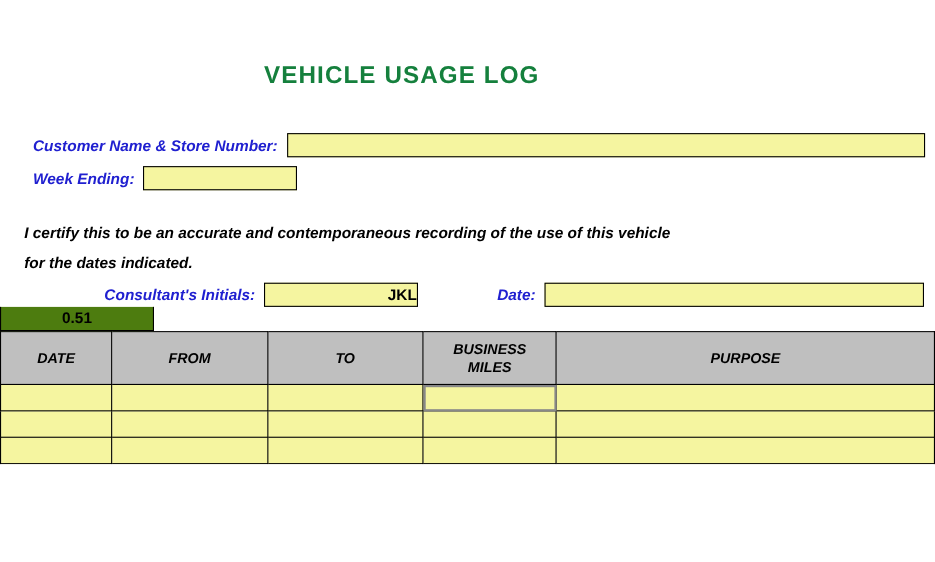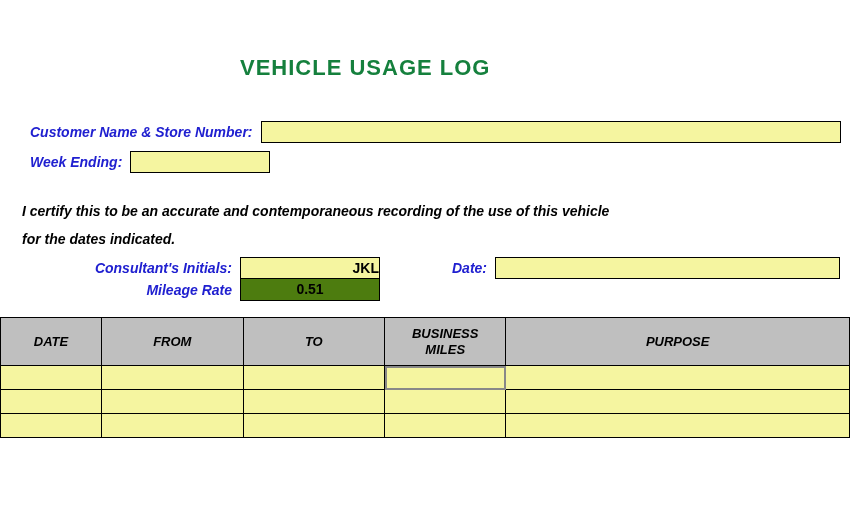--- a/index.html
+++ b/index.html
@@ -115,21 +115,21 @@
     border: 1px solid #000;
     border-top: none;
     text-align: center;
     font-weight: bold;
     font-size: 14px;
     line-height: 20px;
   }
   table.log {
     border-collapse: collapse;
     width: 850px;
-    margin-top: 16px;
+    margin-top: 0;
   }
   table.log th {
     background: #bfbfbf;
     border: 1px solid #000;
     font-weight: bold;
     font-style: italic;
     font-size: 13px;
     padding: 8px 4px;
     text-align: center;
     vertical-align: middle;
@@ -175,21 +175,20 @@
   <div class="cert-text2">for the dates indicated.</div>
 
   <div class="consultant-row">
     <div class="right-label">Consultant's Initials:</div>
     <div class="initials-box">JKL</div>
     <div class="date-label-cell">Date:</div>
     <div class="date-box"></div>
   </div>
 
   <div class="mileage-row">
-    <div class="right-label">Mileage Rate</div>
     <div class="mileage-box">0.51</div>
   </div>
 
   <table class="log">
     <thead>
       <tr>
         <th class="col-date">DATE</th>
         <th class="col-from">FROM</th>
         <th class="col-to">TO</th>
         <th class="col-miles">

